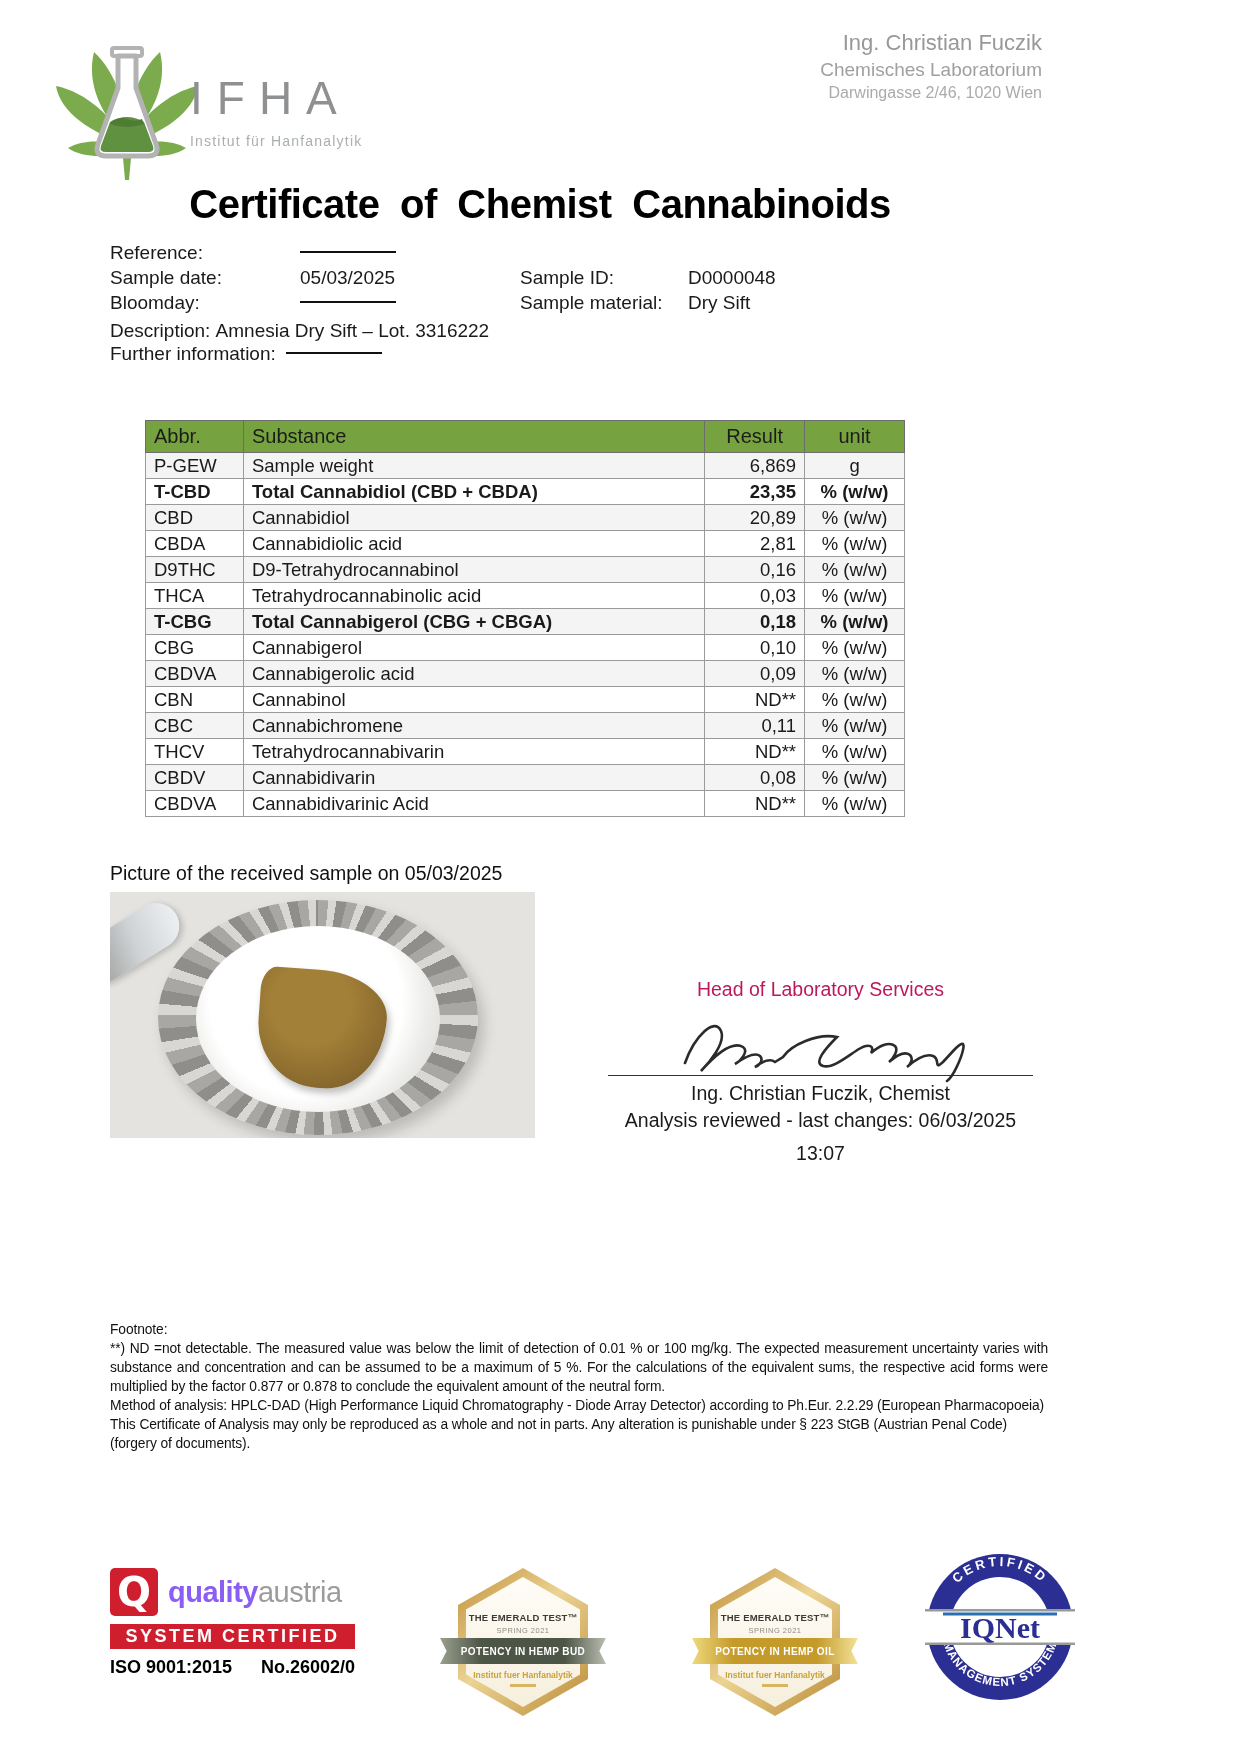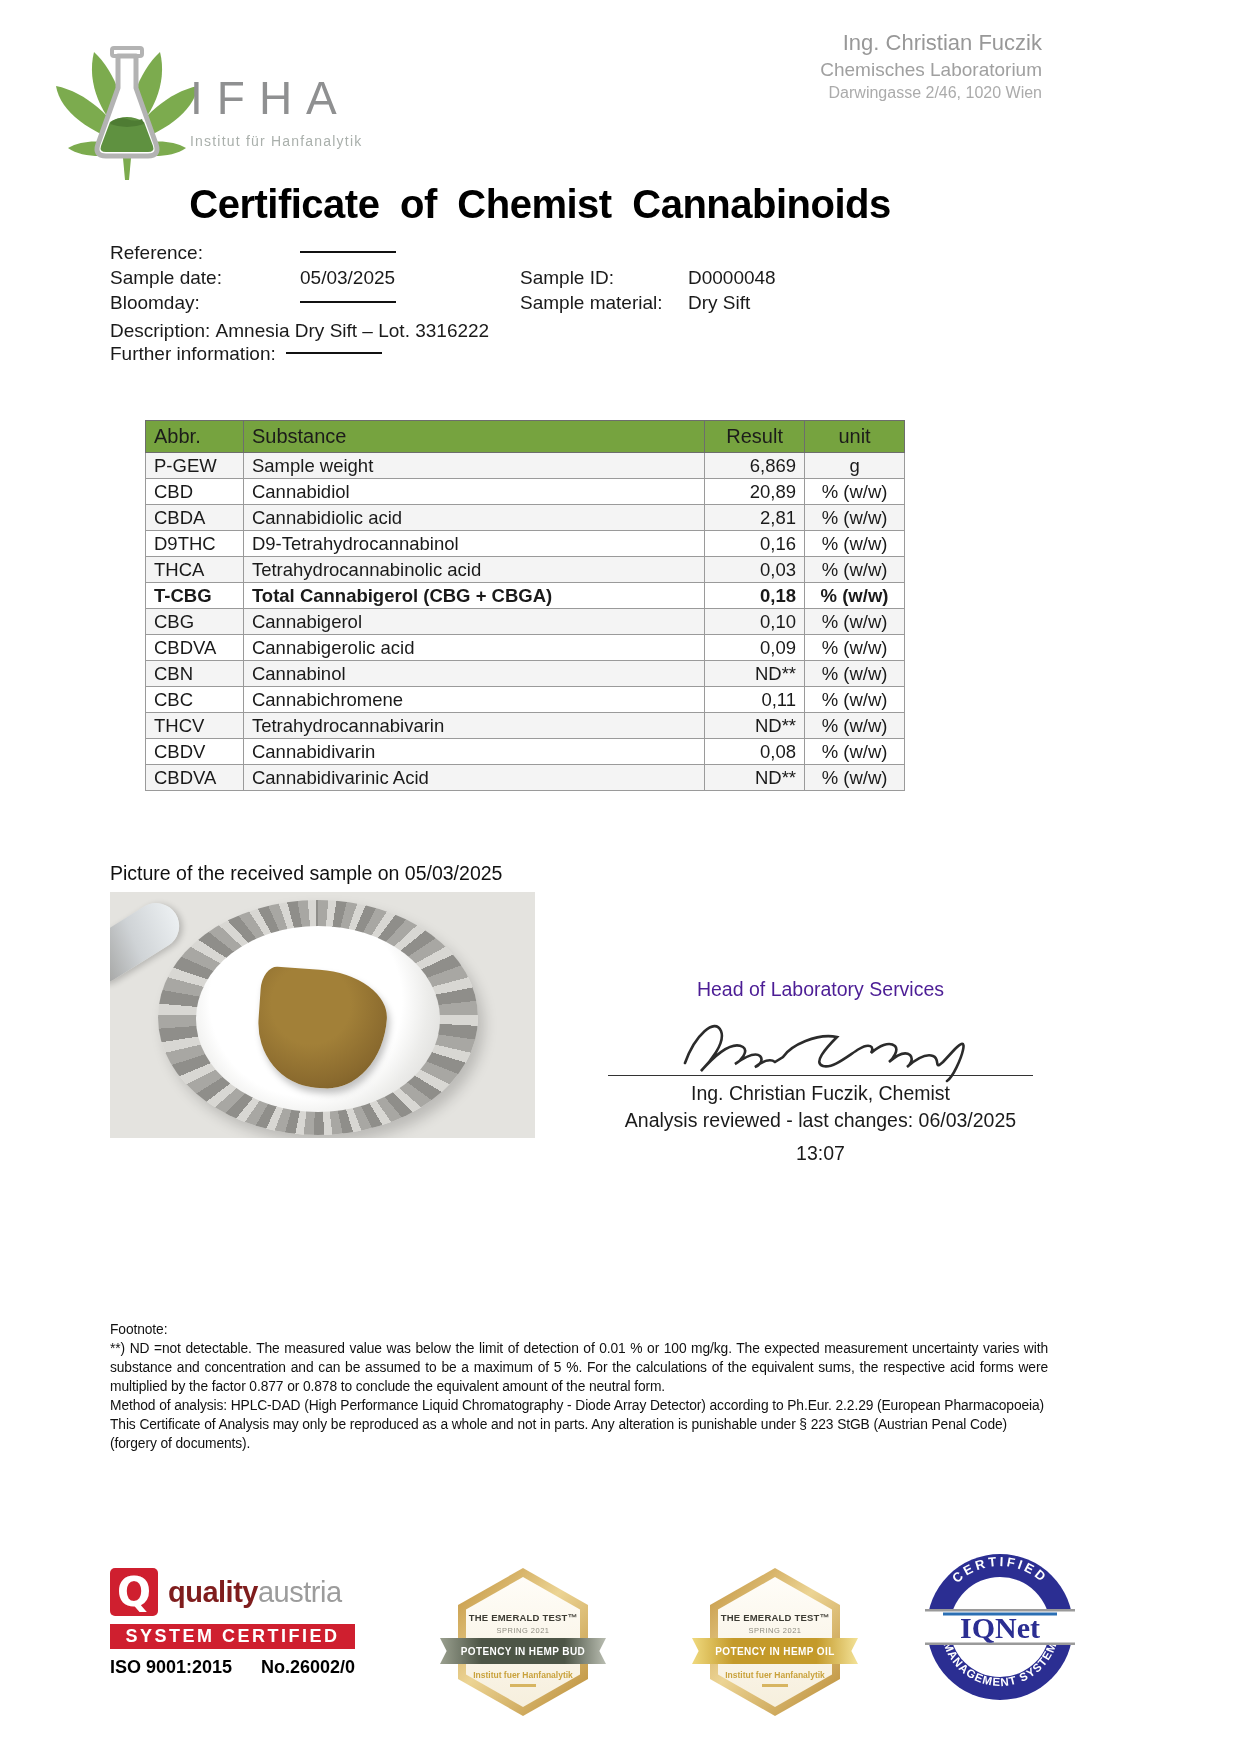--- a/index.html
+++ b/index.html
@@ -60,40 +60,40 @@
   .foil-handle { position:absolute; left:-36px; top:28px; width:110px; height:46px; border-radius:24px;
                  background:linear-gradient(100deg,#8d8c88,#cfd3d6 55%,#eef2f4);
                  transform:rotate(-32deg); box-shadow:2px 3px 6px rgba(0,0,0,0.2); }
   .sift-blob { position:absolute; left:148px; top:78px; width:128px; height:118px;
                background:radial-gradient(circle at 40% 30%, #a28038 0 35%, #8a6a2e 70%, #6f5423 100%);
                border-radius:12% 55% 45% 48% / 20% 38% 62% 55%; transform:rotate(4deg);
                box-shadow:3px 5px 7px rgba(0,0,0,0.25); }
 
   
   .sig-block { position:absolute; left:608px; top:978px; width:425px; text-align:center; }
-  .sig-heading { font-size:19.5px; color:#4c1d95; }
+  .sig-heading { font-size:19.5px; color:#be185d; }
   .sig-image { margin:4px auto 0; display:block; }
   .sig-line { border-top:1.5px solid #333; margin-top:-8px; }
   .sig-name { font-size:19.5px; margin-top:6px; }
   .sig-review { font-size:19.5px; margin-top:4px; white-space:nowrap; }
   .sig-time { font-size:19.5px; margin-top:10px; }
 
   
   .footnote { position:absolute; left:110px; top:1320px; width:938px; font-size:13.8px;
               line-height:1.38; letter-spacing:-0.1px; color:#111; }
   .footnote p.just { text-align:justify; }
 
   
   .qa-logo { position:absolute; left:110px; top:1568px; width:250px; }
   .qa-top { display:flex; align-items:center; }
   .qa-q { width:48px; height:48px; background:#cf1f2f; border-radius:5px; color:#fff;
           font-weight:700; font-size:40px; display:flex; align-items:center; justify-content:center;
           font-family:"DejaVu Sans", sans-serif; }
   .qa-word { margin-left:10px; font-size:29px; letter-spacing:-0.5px; }
-  .qa-word b { color:#7f1d1d; font-weight:700; }
+  .qa-word b { color:#8b5cf6; font-weight:700; }
   .qa-word span { color:#9c9c9c; font-weight:400; }
   .qa-bar { margin-top:8px; width:245px; height:25px; background:#cf1f2f; color:#fff;
             font-weight:700; font-size:18px; letter-spacing:2.5px; text-align:center; line-height:25px; }
   .qa-iso { margin-top:8px; width:245px; display:flex; justify-content:space-between;
             font-size:18px; font-weight:700; color:#000; }
 
   .emerald { position:absolute; width:150px; height:150px; }
   .emerald.b1 { left:448px; top:1568px; }
   .emerald.b2 { left:700px; top:1568px; }
   .hex-outer { position:absolute; left:10px; top:0; width:130px; height:148px;
@@ -195,20 +195,26 @@
         <th class="col-unit">unit</th>
       </tr>
     </thead>
     <tbody>
       <tr>
           <td>P-GEW</td>
           <td>Sample weight</td>
           <td class="c-result">6,869</td>
           <td class="c-unit">g</td>
         </tr>
+      <tr class="bold-row">
+          <td>T-CBD</td>
+          <td>Total Cannabidiol (CBD + CBDA)</td>
+          <td class="c-result">23,35</td>
+          <td class="c-unit">% (w/w)</td>
+        </tr>
       <tr>
           <td>CBD</td>
           <td>Cannabidiol</td>
           <td class="c-result">20,89</td>
           <td class="c-unit">% (w/w)</td>
         </tr>
       <tr>
           <td>CBDA</td>
           <td>Cannabidiolic acid</td>
           <td class="c-result">2,81</td>

